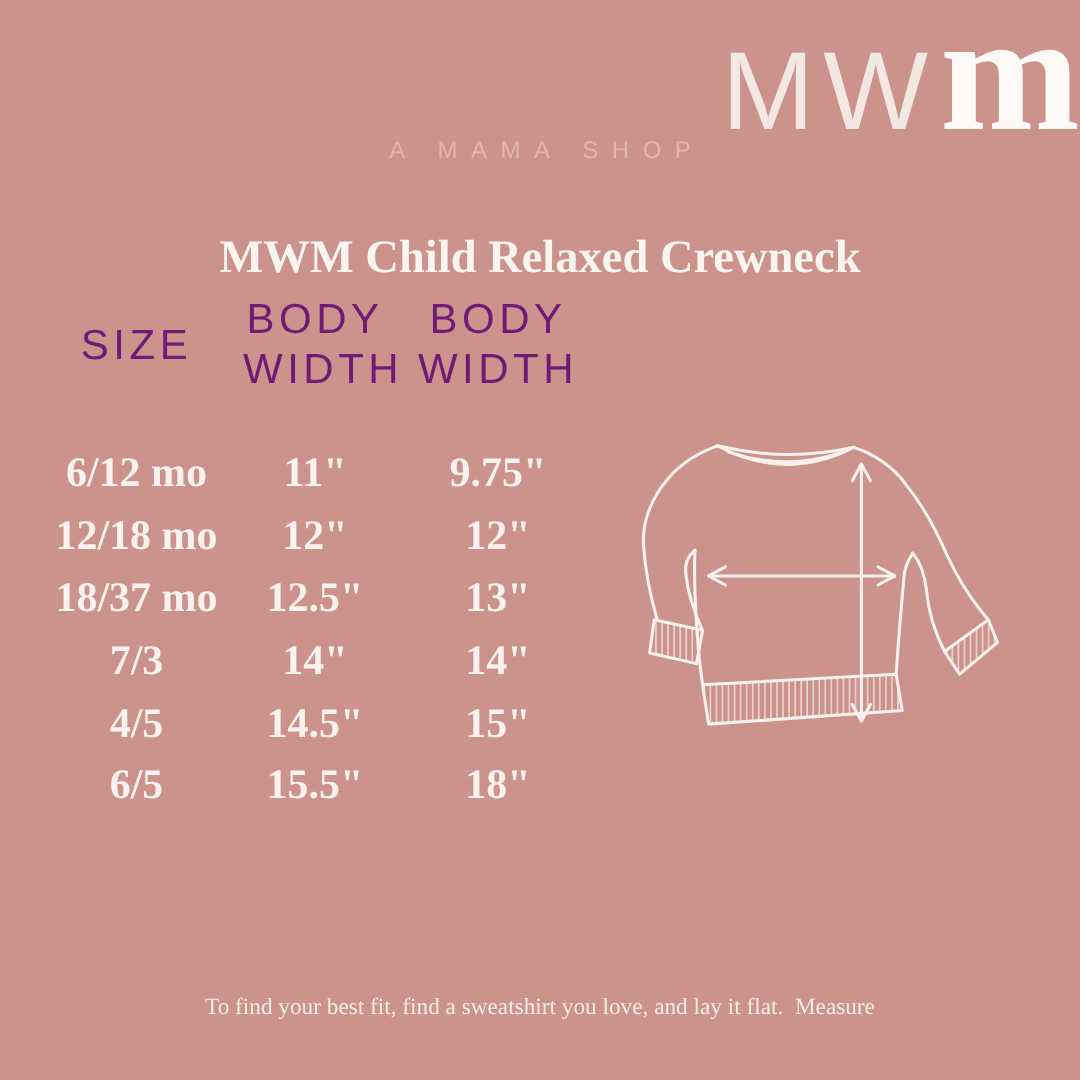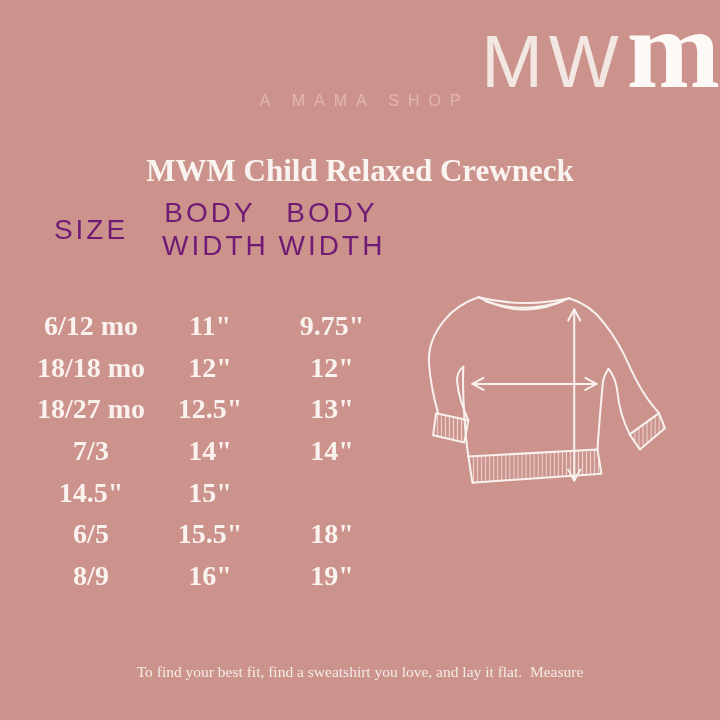--- a/index.html
+++ b/index.html
@@ -15,21 +15,21 @@
     font-family:"Liberation Sans",sans-serif;font-size:16px;letter-spacing:9px;padding-left:9px;color:#e2b6b0;}
   
   .title{position:absolute;top:153px;left:0;right:0;text-align:center;
     font-weight:bold;font-size:31px;color:#faf4f0;}
   
   .size-table{position:absolute;left:20px;top:196px;width:386px;}
   .thead{display:grid;grid-template-columns:142px 96px 148px;height:66px;
     font-family:"Liberation Sans",sans-serif;font-size:28px;letter-spacing:3px;
     color:#701a75;text-align:center;line-height:33px;}
   .th{display:flex;flex-direction:column;justify-content:center;}
-  .tbody{margin-top:43px;}
+  .tbody{margin-top:33px;}
   .trow{display:grid;grid-template-columns:142px 96px 148px;height:41.7px;
     align-items:center;text-align:center;font-size:28px;font-weight:bold;color:#faf2ee;}
   
   .footnote{position:absolute;top:604px;left:0;right:0;text-align:center;
     font-size:15.5px;line-height:27px;color:#f5ebe7;white-space:pre-wrap;}
   
   .shirt{position:absolute;left:424px;top:288px;width:242px;height:208px;}
 </style>
 </head>
 <body>
@@ -57,47 +57,43 @@
         <span>WIDTH</span>
       </div>
     </div>
     <div class="tbody">
       <div class="trow">
         <span>6/12 mo</span>
         <span>11"</span>
         <span>9.75"</span>
       </div>
       <div class="trow">
-        <span>18/18 mo</span>
+        <span>12/18 mo</span>
         <span>12"</span>
         <span>12"</span>
       </div>
       <div class="trow">
-        <span>18/27 mo</span>
+        <span>18/37 mo</span>
         <span>12.5"</span>
         <span>13"</span>
       </div>
       <div class="trow">
         <span>7/3</span>
         <span>14"</span>
         <span>14"</span>
       </div>
       <div class="trow">
+        <span>4/5</span>
         <span>14.5"</span>
         <span>15"</span>
       </div>
       <div class="trow">
         <span>6/5</span>
         <span>15.5"</span>
         <span>18"</span>
-      </div>
-      <div class="trow">
-        <span>8/9</span>
-        <span>16"</span>
-        <span>19"</span>
       </div>
     </div>
   </div>
 
   <svg class="shirt" viewBox="0 0 240 206" aria-hidden="true">
     <defs>
       <pattern id="rib" width="4" height="8" patternUnits="userSpaceOnUse">
         <line x1="1.2" y1="0" x2="1.2" y2="8" stroke="#f8f1ee" stroke-width="1" opacity="0.75"></line>
       </pattern>
     </defs>

